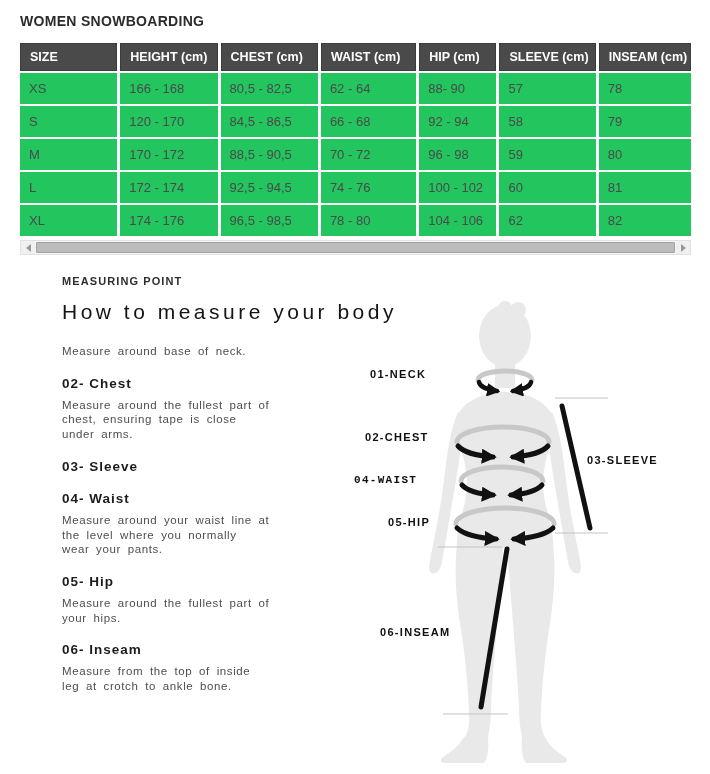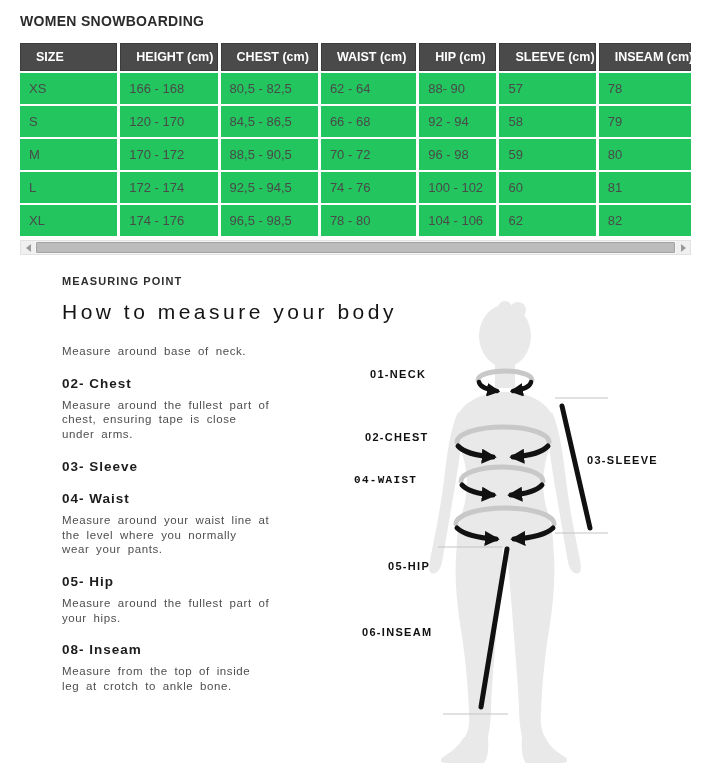--- a/index.html
+++ b/index.html
@@ -5,21 +5,21 @@
   html,body{margin:0;padding:0;background:#fff;}
   body{width:710px;font-family:"Liberation Sans",sans-serif;-webkit-font-smoothing:antialiased;}
   #page{position:relative;width:710px;min-height:774px;background:#fff;overflow:hidden;}
 
   
   .page-title{margin:13px 0 12px 20px;font-size:14px;font-weight:bold;letter-spacing:.3px;color:#2b2b2b;}
 
   
   table.size-chart{border-collapse:separate;border-spacing:3px 2px;margin-left:17px;width:677px;table-layout:fixed;}
   table.size-chart th{background:#4a4a4a;border:1px solid #3c3c3c;color:#fff;font-size:12.5px;font-weight:bold;
-    text-align:left;padding:6px 15px;height:14px;white-space:nowrap;}
+    text-align:left;padding:6px 9px;height:14px;white-space:nowrap;}
   table.size-chart td{background:#22c55e;color:#4a4a4a;font-size:13px;text-align:left;padding:8px 9px;height:14px;white-space:nowrap;}
   col.c-size{width:97px}col.c-height{width:97px}col.c-chest{width:97px}col.c-waist{width:95px}
   col.c-hip{width:77px}col.c-sleeve{width:96px}col.c-inseam{width:92px}
 
   
   .hscroll{display:flex;align-items:stretch;margin:2px 0 0 20px;width:669px;height:13px;background:#f5f5f5;border:1px solid #e2e2e2;}
   .hscroll .btn{width:14px;display:flex;align-items:center;justify-content:center;background:#f0f0f0;cursor:pointer;}
   .tri-left{width:0;height:0;border-style:solid;border-width:4px 5px 4px 0;border-color:transparent #9a9a9a transparent transparent;}
   .tri-right{width:0;height:0;border-style:solid;border-width:4px 0 4px 5px;border-color:transparent transparent transparent #9a9a9a;}
   .hscroll .track{flex:1;position:relative;}
@@ -35,22 +35,22 @@
   .measure-item .m-desc{font-size:11.5px;color:#4e4e4e;letter-spacing:.6px;word-spacing:3px;line-height:1.28;}
 
   
   .diagram{position:absolute;left:350px;top:300px;width:360px;height:470px;}
   .diagram svg{position:absolute;left:0;top:0;}
   .dlabel{position:absolute;font-size:11px;font-weight:bold;letter-spacing:1.3px;color:#101010;white-space:nowrap;}
   .dl-neck{left:20px;top:68px;width:90px;text-align:left;}
   .dl-chest{left:15px;top:131px;}
   .dl-sleeve{left:237px;top:154px;}
   .dl-waist{left:4px;top:174px;font-family:Liberation Mono, monospace;}
-  .dl-hip{left:38px;top:216px;margin-top:44px;}
-  .dl-inseam{left:12px;top:326px;}
+  .dl-hip{left:38px;top:216px;}
+  .dl-inseam{left:30px;top:326px;}
 </style>
 </head>
 <body>
 
 <div id="page">
 
   <div class="page-title">WOMEN SNOWBOARDING</div>
 
   <table class="size-chart">
     <colgroup>
@@ -151,21 +151,21 @@
       </div>
       <div class="measure-item">
         <div class="m-title">04- Waist</div>
         <div class="m-desc">Measure around your waist line at the level where you normally wear your pants.</div>
       </div>
       <div class="measure-item">
         <div class="m-title">05- Hip</div>
         <div class="m-desc">Measure around the fullest part of your hips.</div>
       </div>
       <div class="measure-item">
-        <div class="m-title">08- Inseam</div>
+        <div class="m-title">06- Inseam</div>
         <div class="m-desc">Measure from the top of inside leg at crotch to ankle bone.</div>
       </div>
     </div>
   </div>
 
   <div class="diagram">
     <svg width="360" height="470" viewBox="0 0 360 470">
       <defs>
         <marker id="arr" viewBox="0 0 10 10" refX="7.5" refY="5" markerWidth="3" markerHeight="3" orient="auto">
           <path d="M0,0 L10,5 L0,10 Z" fill="#111"></path>

